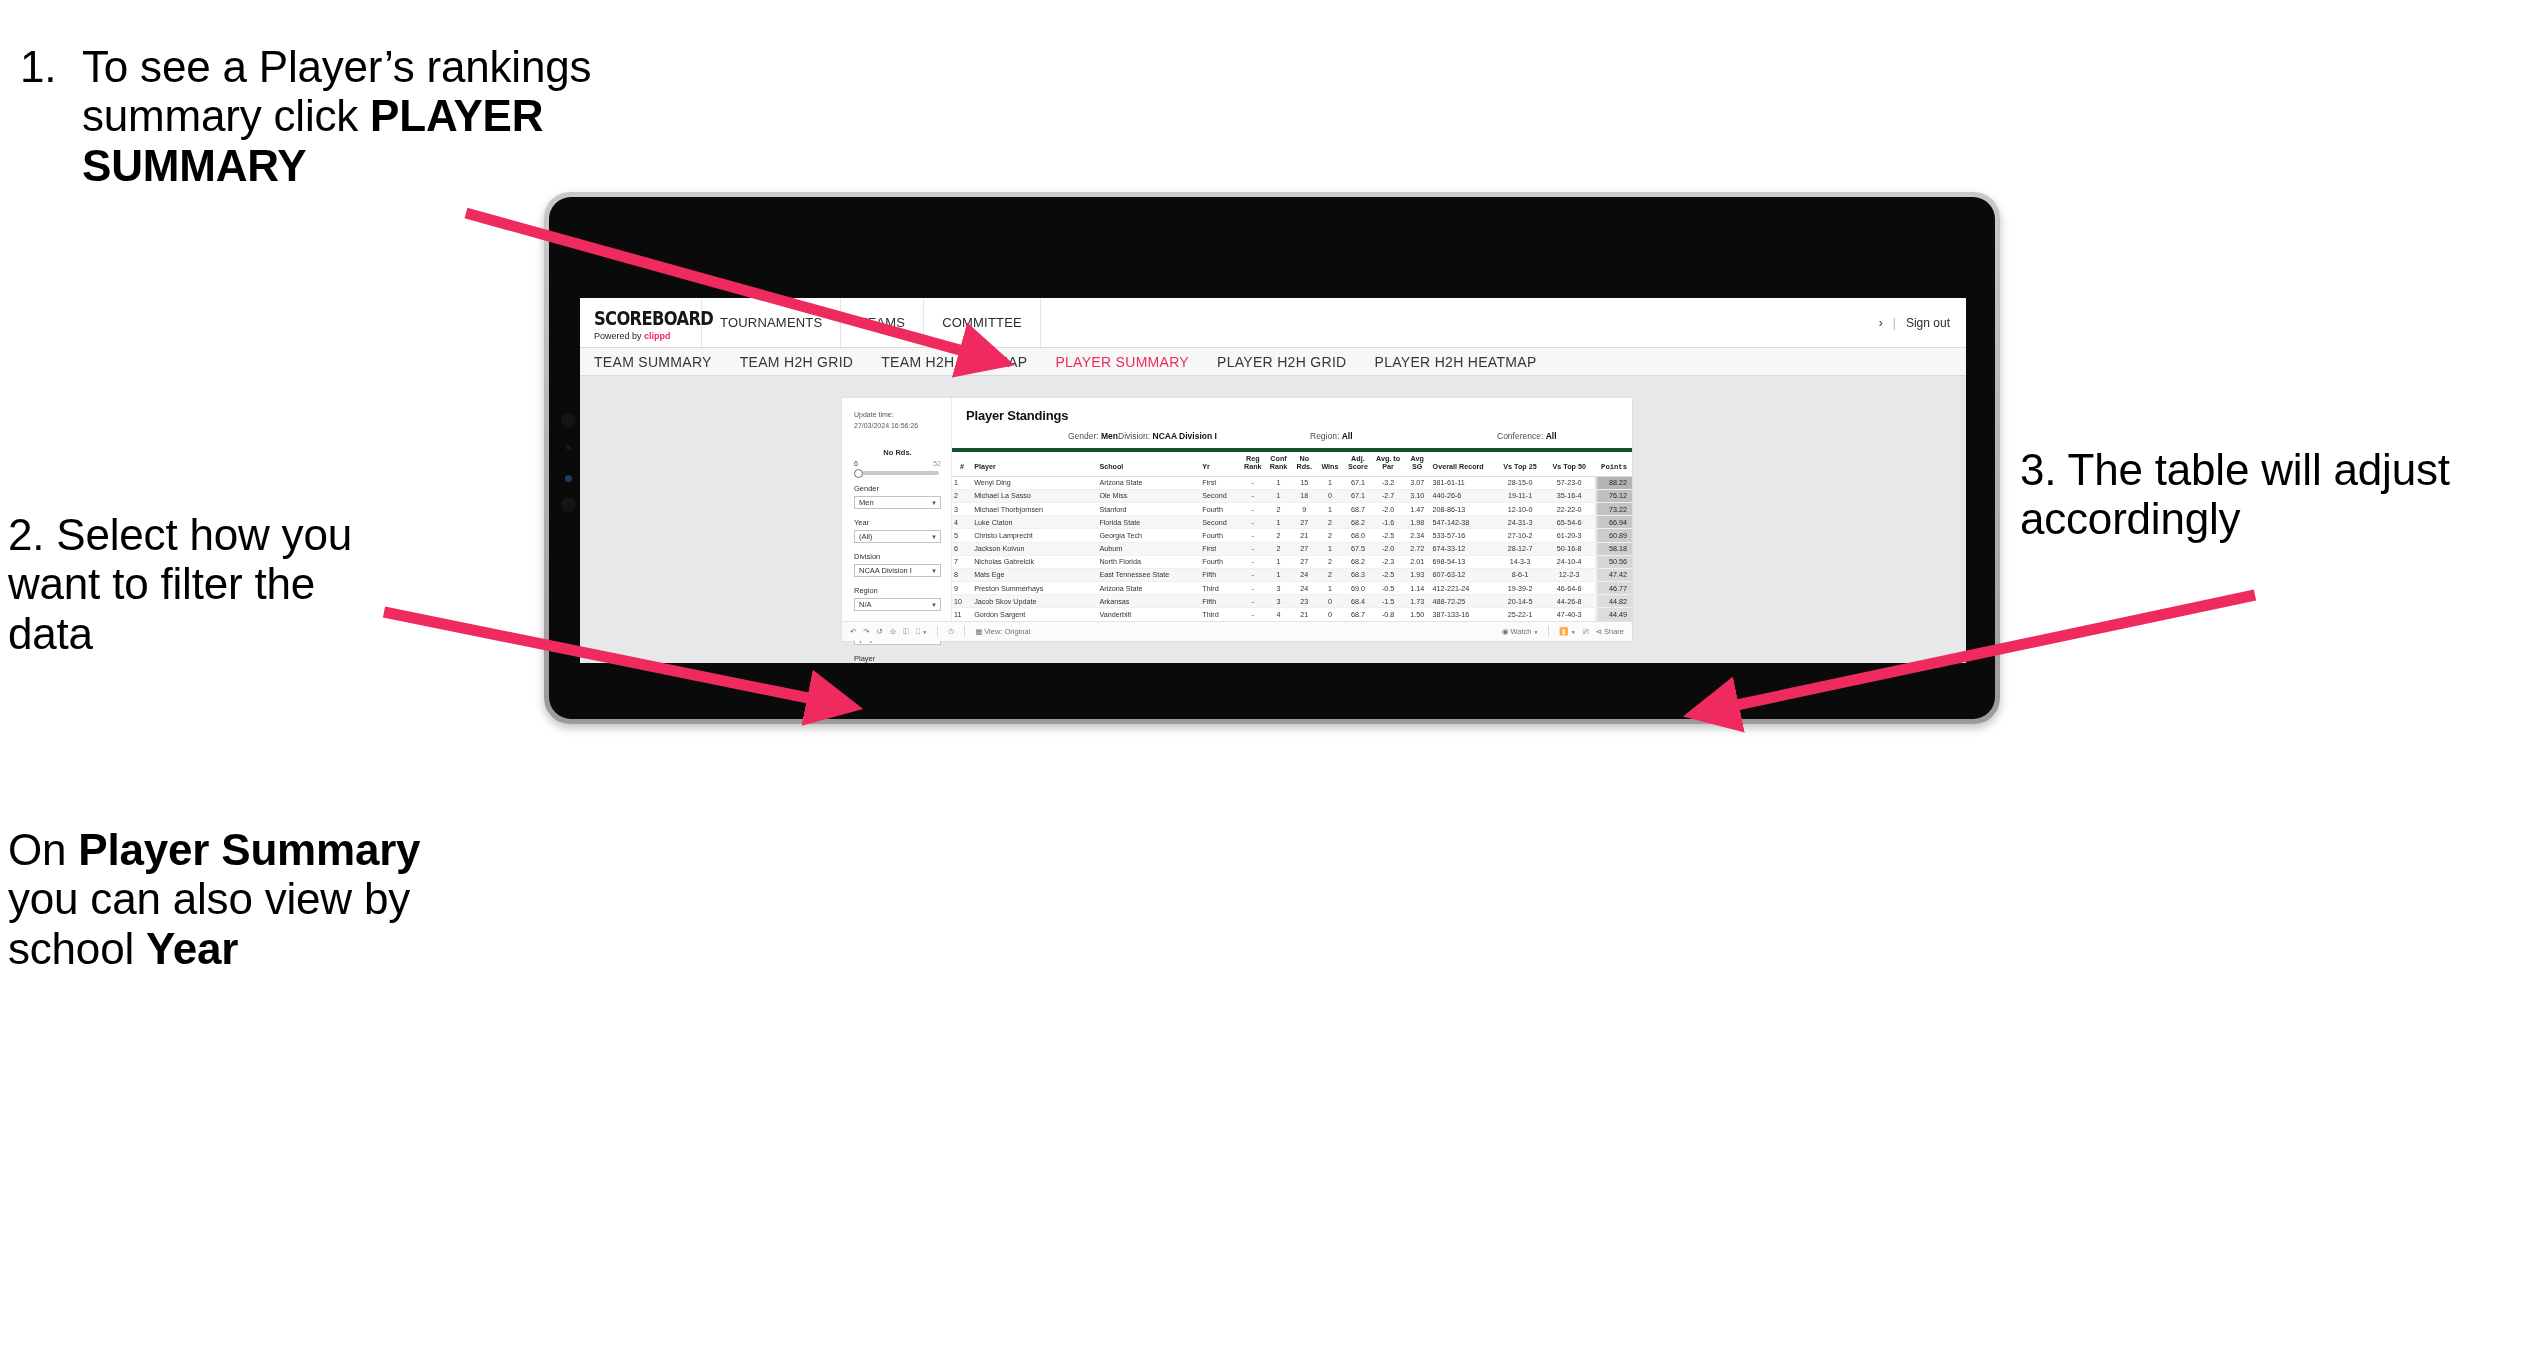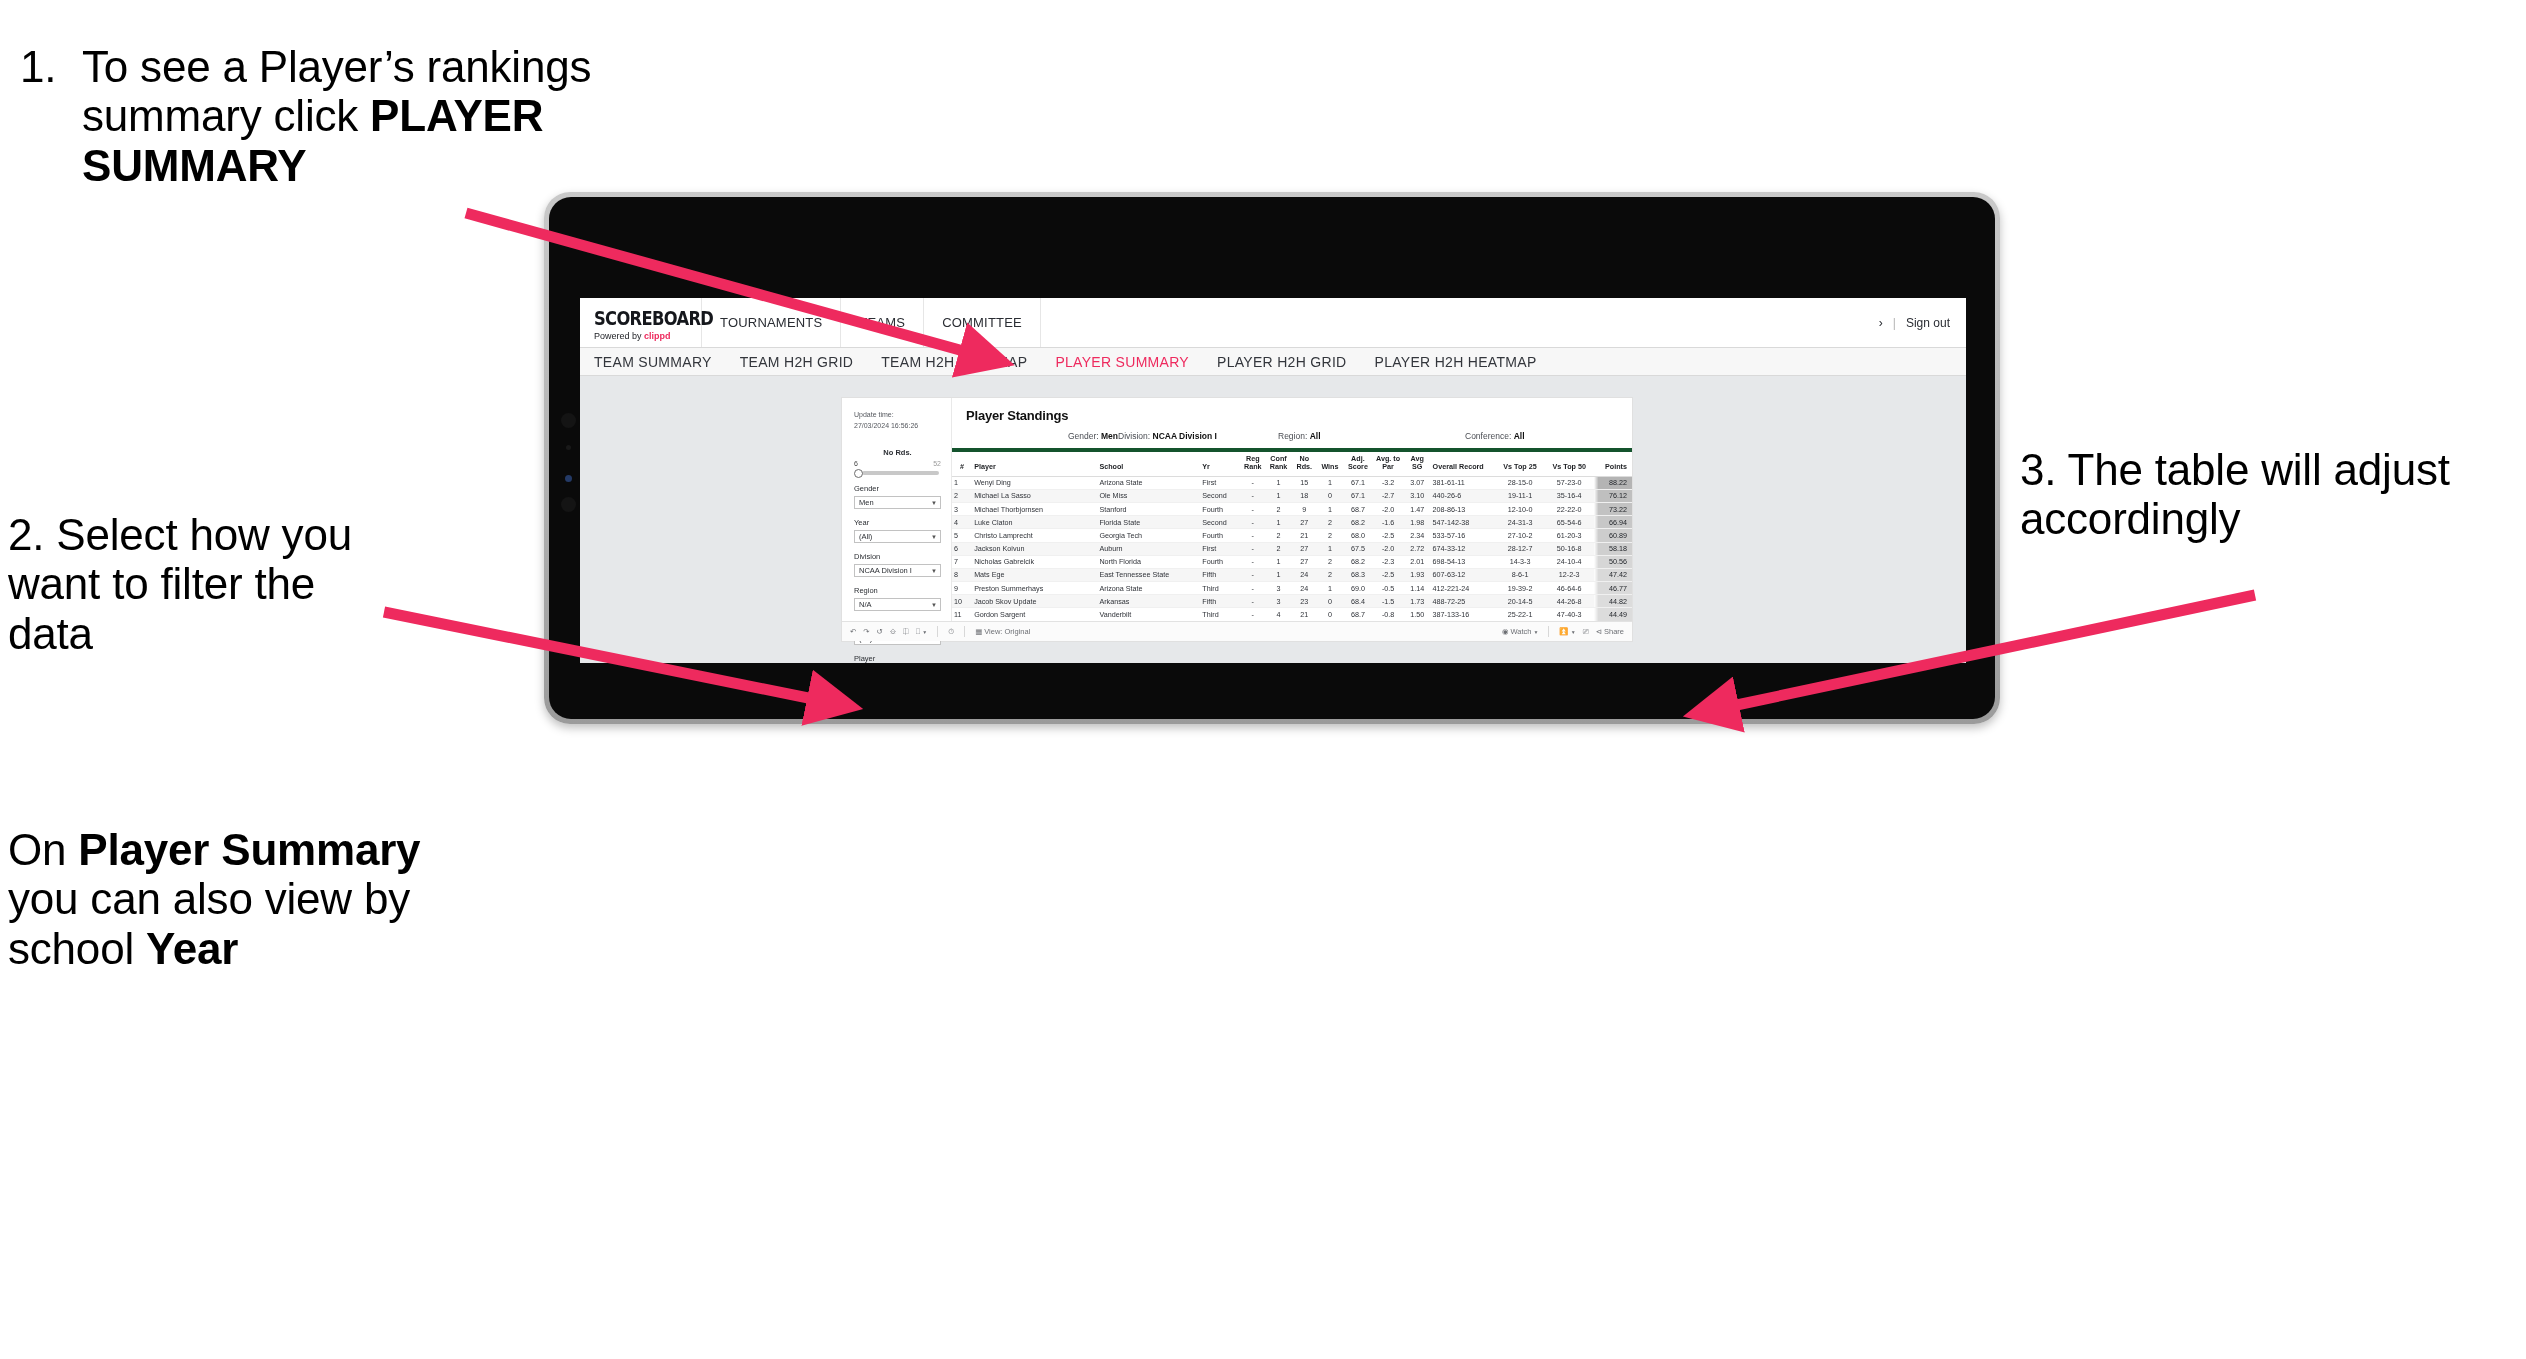--- a/index.html
+++ b/index.html
@@ -159,21 +159,21 @@
   #upd {
     position: absolute; left: 0; top: 0; width: 110px;
     padding: 12px 10px 0 12px; font-size: 7px; color: #55585e; line-height: 1.5;
   }
   #st-head { padding: 10px 12px 0 14px; border-bottom: 4px solid #14532d; }
   #st-title { font-size: 13px; font-weight: 700; color: #111; letter-spacing: -0.2px; }
   #st-meta { display: flex; margin: 8px 0 7px 0; font-size: 8.5px; color: #4a4d53; }
   #st-meta .cell { white-space: nowrap; }
   #st-meta .cell b { color: #111; font-weight: 700; }
   #st-meta .c0 { width: 152px; text-align: right; }
-  #st-meta .c1 { width: 160px; }
+  #st-meta .c1 { width: 192px; }
   #st-meta .c2 { width: 187px; }
 
   
   #st-scroll { flex: 1; overflow: hidden; position: relative; }
   table { border-collapse: collapse; width: 100%; table-layout: fixed; }
   th {
     font-size: 7.2px; font-weight: 700; color: #1c1e22;
     text-align: left; padding: 3px 2px 4px 2px;
     vertical-align: bottom; line-height: 1.15;
     border-bottom: 1px solid #dcdcdc;
@@ -181,21 +181,21 @@
   }
   td {
     font-size: 7.2px; color: #2f3238; padding: 1.6px 2px;
     border-bottom: 1px solid #f0f0f0; white-space: nowrap;
     overflow: hidden;
   }
   tbody tr:nth-child(even) td { background: #f6f6f6; }
   .c-num { text-align: left; }
   .c-c  { text-align: center; }
   td.pts { text-align: right; padding-right: 5px; color:#23262b; }
-  th.pts { text-align: right; padding-right: 5px; }
+  th.pts { text-align: right; padding-right: 5px; font-family: Liberation Mono, monospace; }
 
   
   #toolbar {
     height: 20px; border-top: 1px solid #e2e2e2;
     background: #fbfbfb; display: flex; align-items: center;
     padding: 0 8px; gap: 7px; font-size: 7.5px; color: #4d5056;
   }
   #toolbar .tb { display:flex; align-items:center; gap:2px; cursor:pointer; opacity:.82; }
   #toolbar .divider { width:1px; height:11px; background:#d8d8d8; margin:0 3px; }
   #toolbar .spacer { margin-left: auto; }

